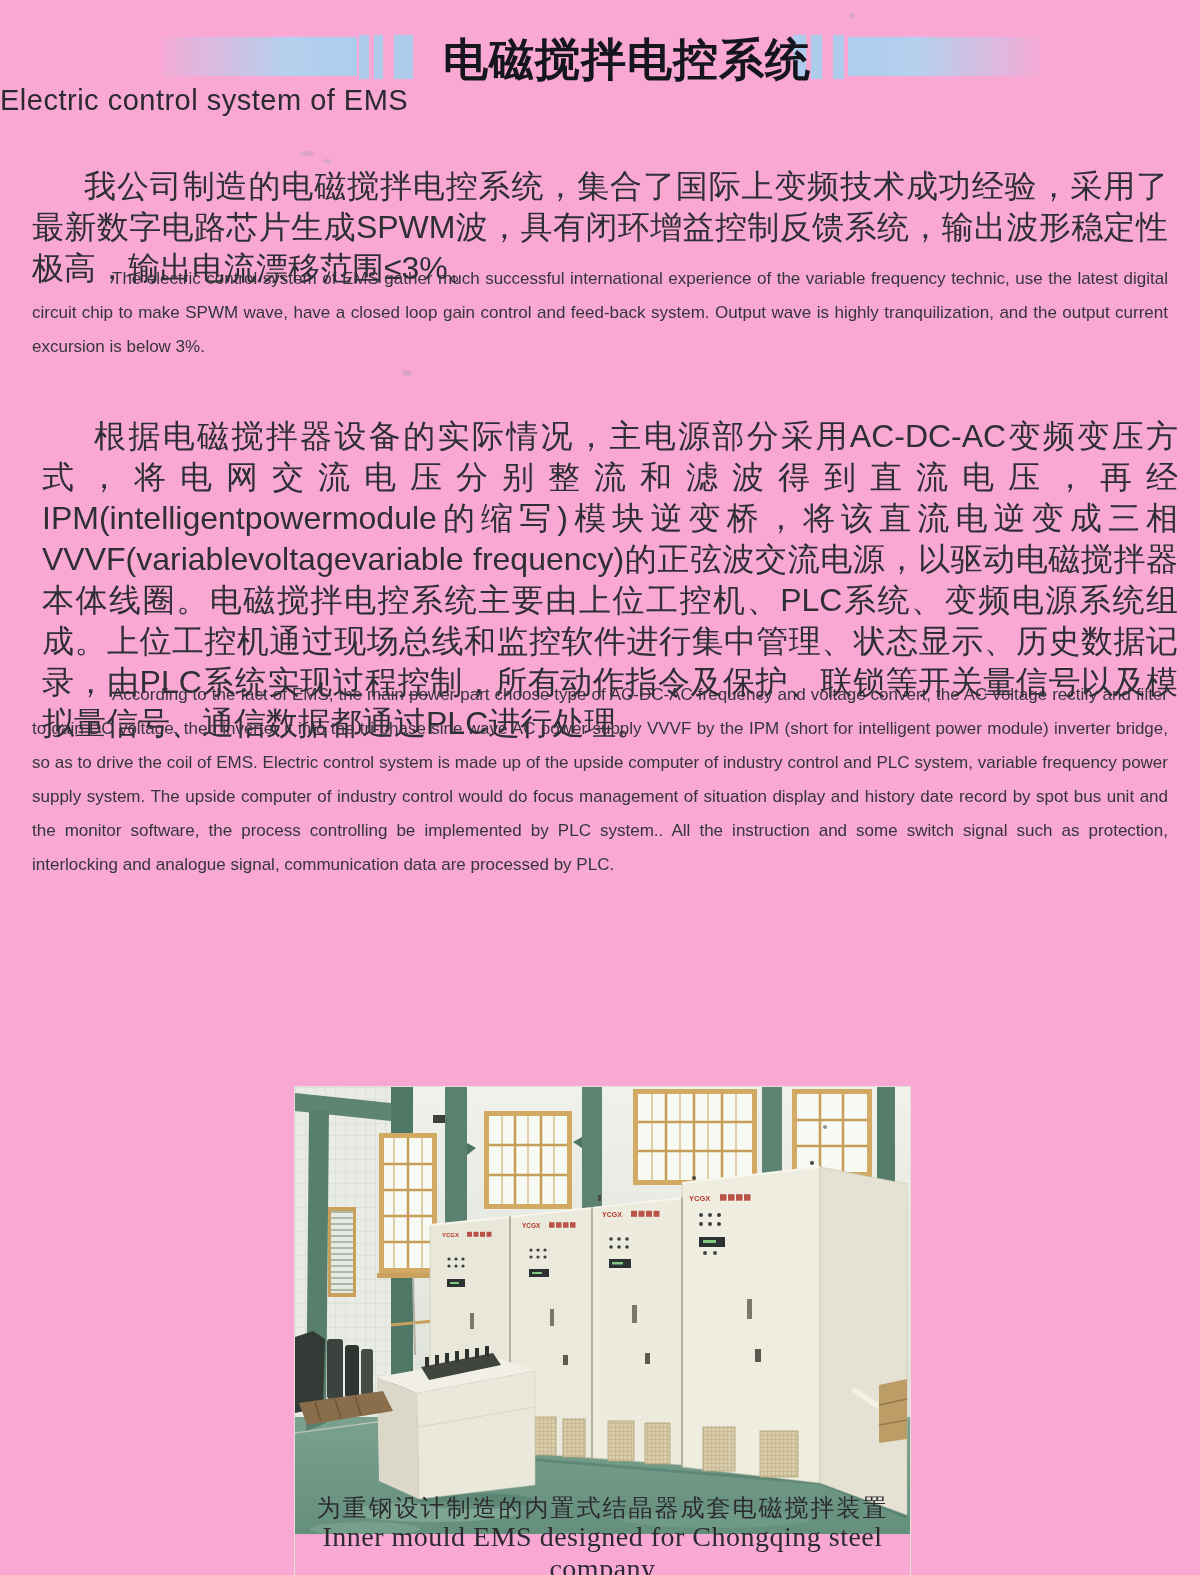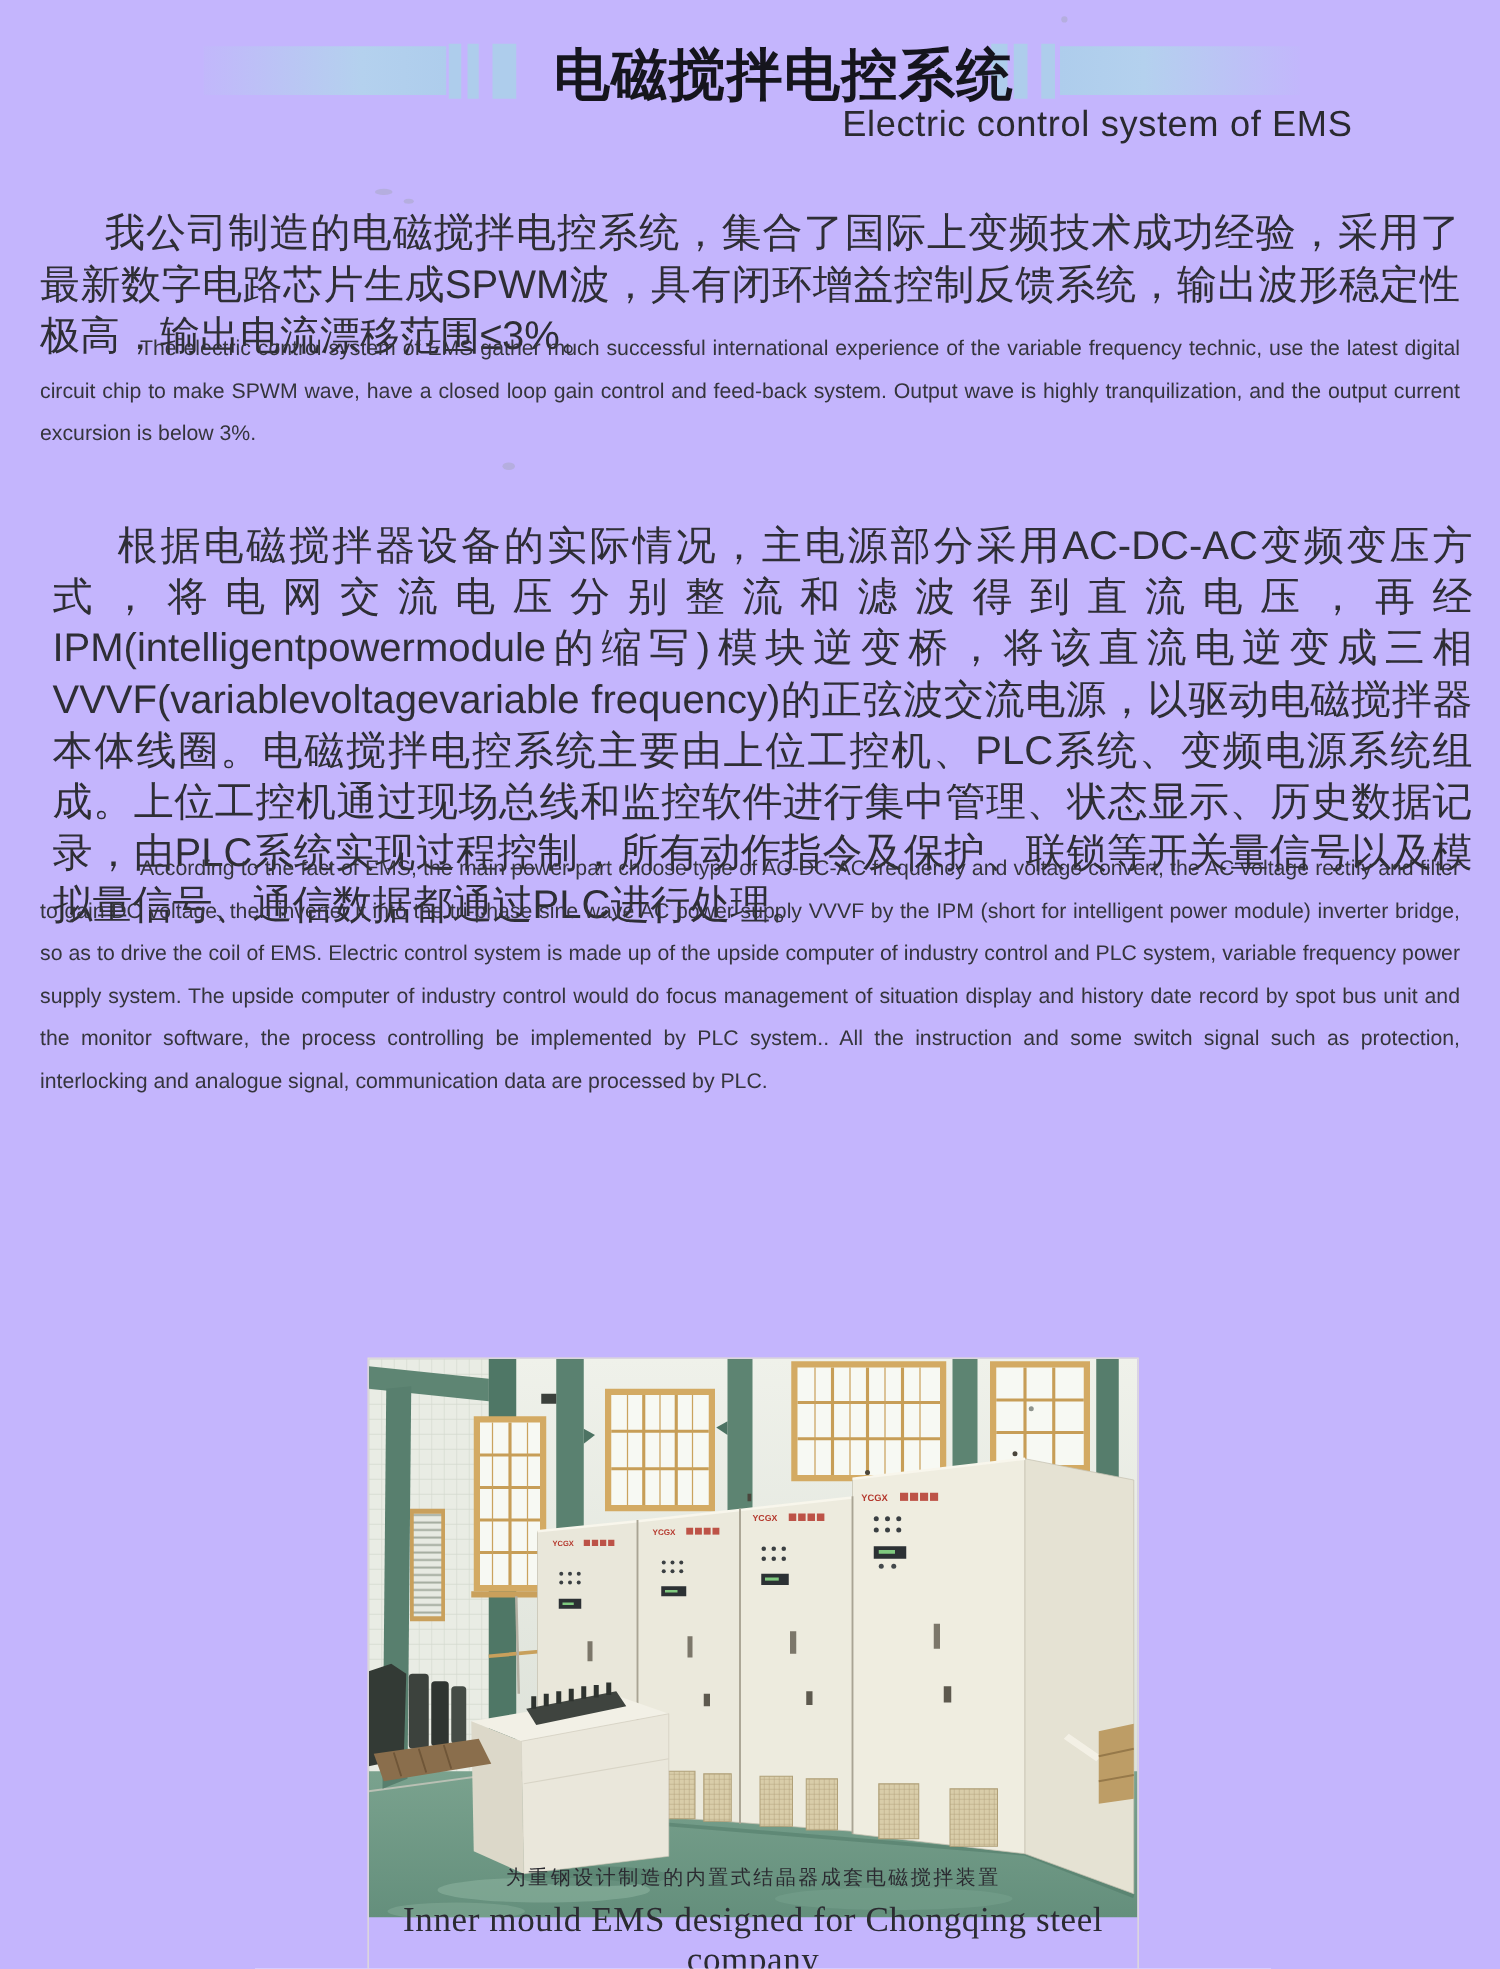--- a/index.html
+++ b/index.html
@@ -1,49 +1,49 @@
 <!DOCTYPE html>
 <html><head>
 <meta charset="utf-8">
 <style>
   html,body{margin:0;padding:0;}
   .page{
     position:relative; width:1200px; height:1575px;
-    background:#c4b5fd; overflow:hidden;
+    background:#f9a8d4; overflow:hidden;
     font-family:"Liberation Sans", sans-serif;
   }
   
   .bar-left{position:absolute; left:163px; top:37px; width:194px; height:39px;
     background:linear-gradient(to right, rgba(174,205,236,0.10), #b4d1ee 65%, #aecdec);}
   .bar-right{position:absolute; left:848px; top:37px; width:192px; height:39px;
     background:linear-gradient(to left, rgba(174,205,236,0.08), #b4d1ee 65%, #aecdec);}
   .stripe{position:absolute; top:35px; height:44px; background:#aecdec;}
   .st-l1{left:359px;width:10px;} .st-l2{left:374px;width:9px;} .st-l3{left:394px;width:19px;}
   .st-r1{left:793px;width:13px;} .st-r2{left:811px;width:11px;} .st-r3{left:833px;width:11px;}
   .title-cn{position:absolute; left:443px; top:30px; width:360px;
     font-size:45px; font-weight:700; letter-spacing:1px; color:#15151d; white-space:nowrap;}
-  .title-en{position:absolute; left:0; top:84px; width:1082px; text-align:right;
+  .title-en{position:absolute; left:0; top:84px; width:1082px; text-align:left;
     font-size:29px; font-weight:400; color:#2a2a30; letter-spacing:0.5px;}
   
   .para{position:absolute; left:32px; width:1136px; text-align:justify;}
   .cn{font-size:32px; line-height:41px; color:#2e2e35;}
   .en{font-size:17px; line-height:34px; color:#35353c;}
   .cn1{top:166px; text-indent:52px;}
   .en1{top:262px; text-indent:80px;}
   .cn2{top:406px; text-indent:52px;}
   .en2{top:678px; text-indent:80px;}
   
   .photo{position:absolute; left:295px; top:1087px; width:615px; height:573px;
     outline:1px solid #e2e0d4;}
   .photo svg{display:block;}
   svg text{font-family:"Liberation Sans",sans-serif; font-weight:700;}
   
   .cap{position:absolute; left:295px; width:615px; text-align:center;
     font-family:"Liberation Serif", serif; color:#2b2b31;}
-  .cap-cn{top:1492px; font-size:16px; letter-spacing:2px;}
+  .cap-cn{top:1492px; font-size:24px; letter-spacing:2px;}
   .cap-en{top:1521px; font-size:28px; letter-spacing:0.5px;}
   
   .speck{position:absolute; background:#9aa0a6; border-radius:50%; opacity:0.35;}
 </style>
 </head>
 <body>
 
 <div class="page">
 
   <div class="bar-left"></div>

